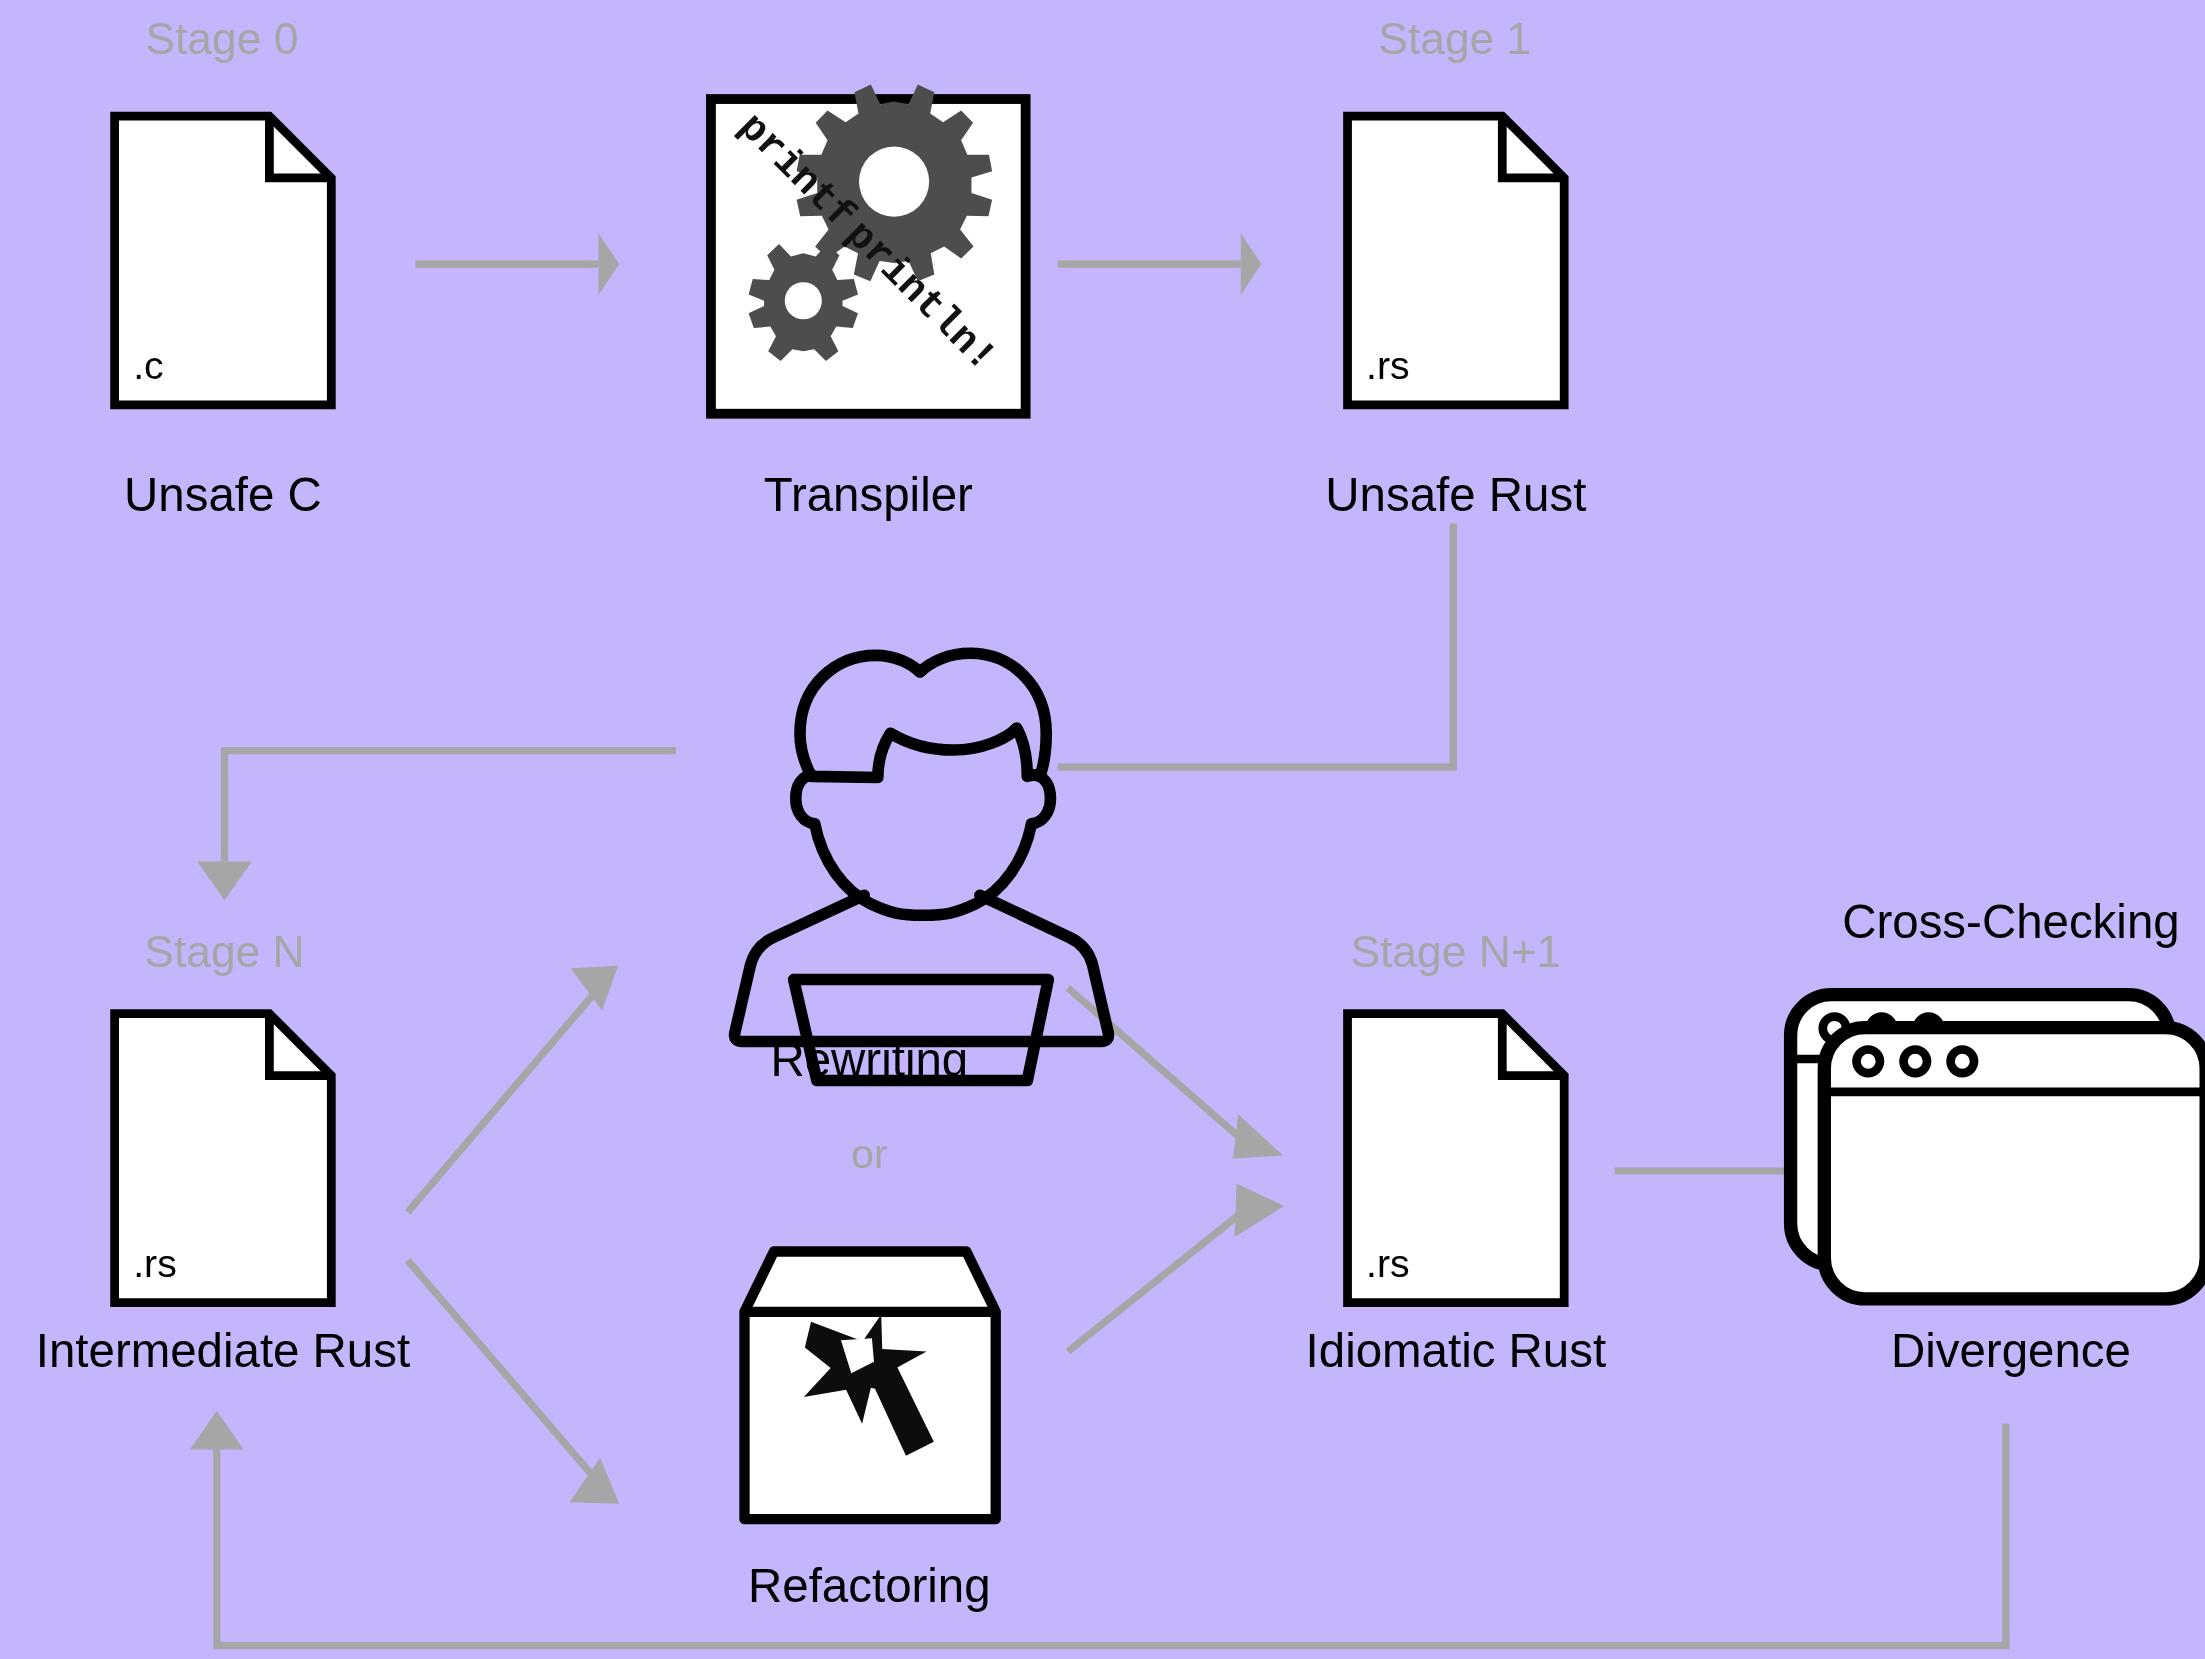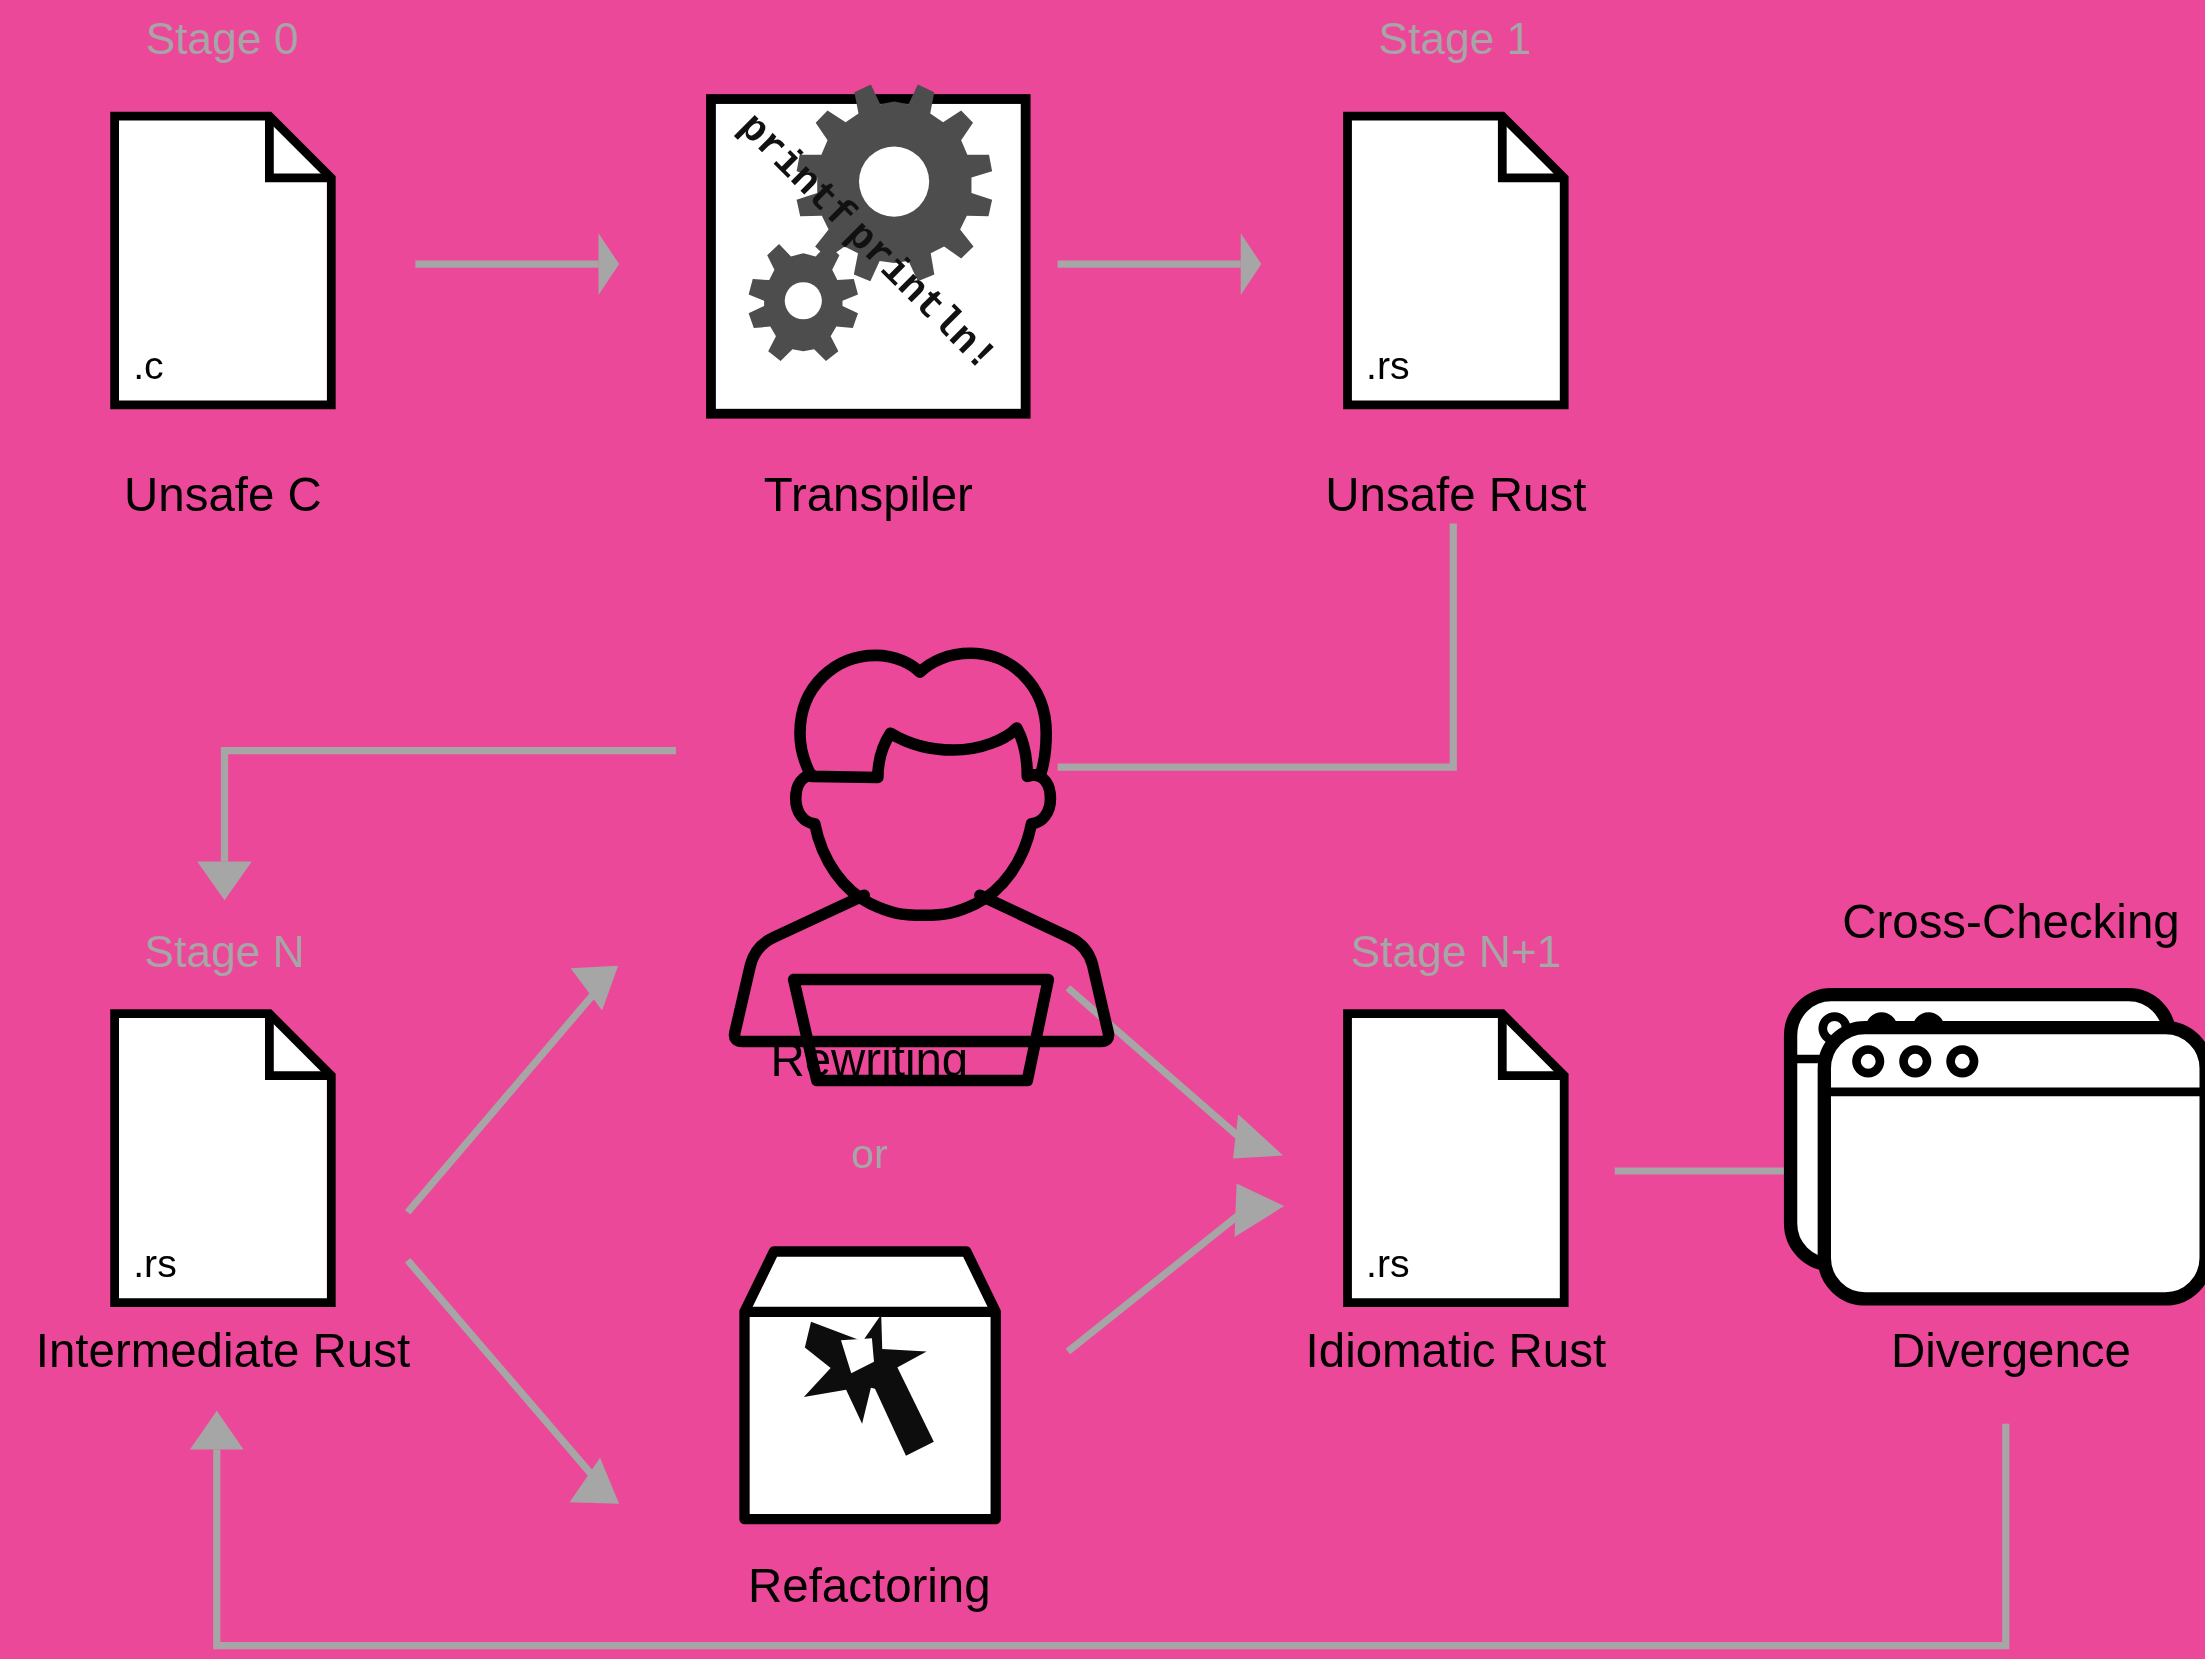--- a/index.html
+++ b/index.html
@@ -1,17 +1,17 @@
 <!DOCTYPE html>
 <html style="font-size:8.3px"><head>
 <meta charset="utf-8">
 <style>
   html,body{margin:0;padding:0;background:#ffffff;}
   body{width:2205px;height:1659px;font-family:"Liberation Sans",sans-serif;overflow:hidden;}
-  #stage{position:relative;width:2205px;height:1659px;background:#ec4899;}
+  #stage{position:relative;width:2205px;height:1659px;background:#c4b5fd;}
   svg#diagram{position:absolute;inset:0;width:2205px;height:1659px;display:block;}
   text{font-family:"Liberation Sans",sans-serif;}
   .stage-label{font-size:86px;fill:#a6a6a6;}
   .node-label{font-size:92px;fill:#000000;}
   .ext-label{font-size:76px;fill:#000000;}
   .or-label{font-size:80px;fill:#a6a6a6;}
   .mono-rot{font-family:"Liberation Mono",monospace;font-size:78px;font-weight:bold;fill:#111;}
   .doc-outline{fill:#ffffff;stroke:#000;stroke-width:17;stroke-linejoin:miter;}
   .fold{fill:none;stroke:#000;stroke-width:17;stroke-linejoin:miter;}
   .gear{fill:#4d4d4d;}

